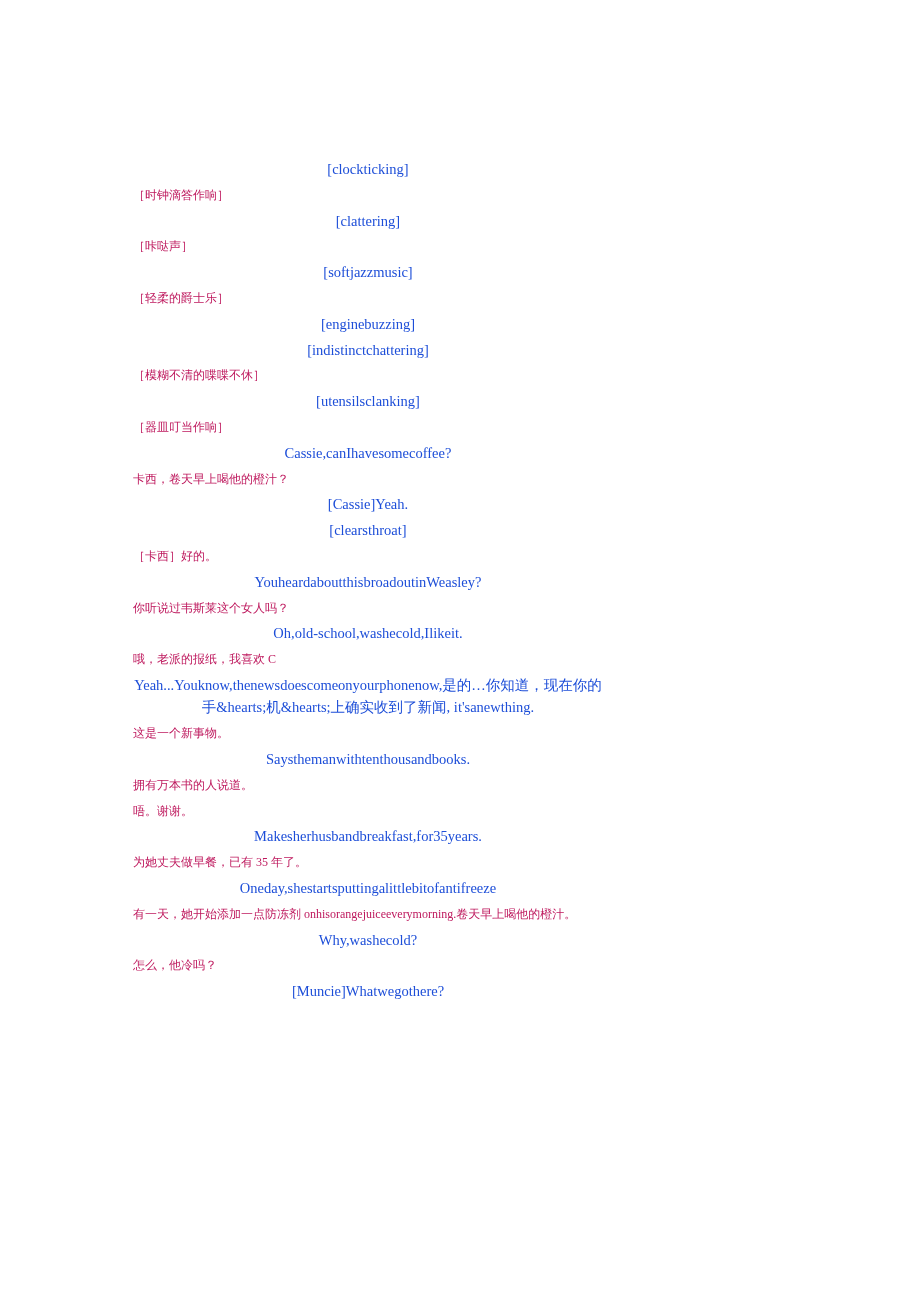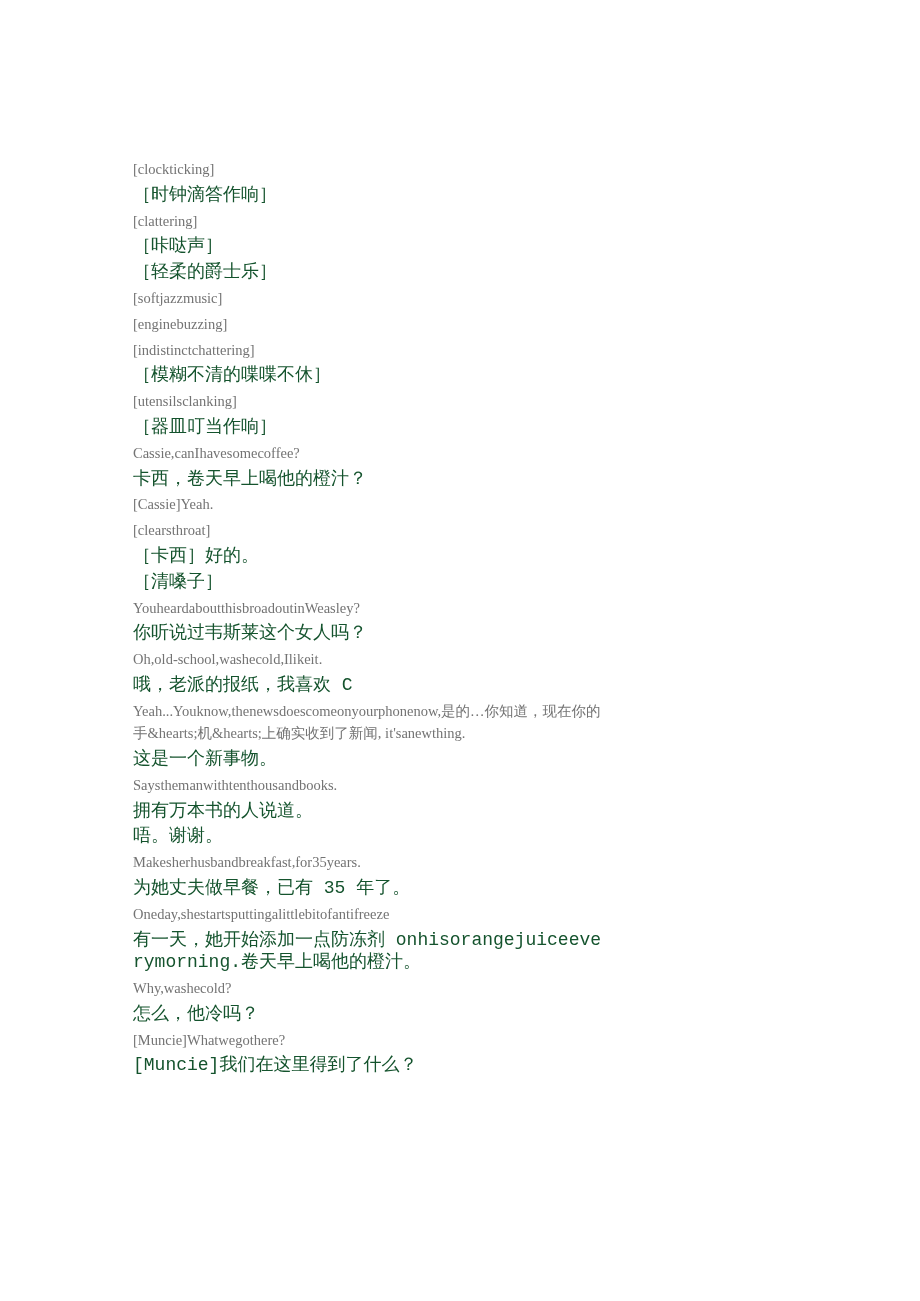--- a/index.html
+++ b/index.html
@@ -26,59 +26,58 @@
     padding: 0;
     font-size: 14.5px;
     line-height: 22.5px;
     margin-bottom: 3.3px;
     white-space: normal;
     word-break: break-all;
     letter-spacing: 0;
   }
   .para.en {
     font-family: "Liberation Serif", "DejaVu Serif", serif;
-    color: #737373;
+    color: #1d4ed8;
+    text-align: center;
   }
   .para.zh {
-    font-family: Liberation Mono, monospace;
-    color: #14532d;
-    font-size: 18px;
+    font-family: Liberation Serif, serif;
+    color: #be185d;
+    font-size: 12px;
   }
 </style>
 </head>
 <body>
 
 <div class="page">
   <p class="para en">[clockticking]</p>
   <p class="para zh">［时钟滴答作响］</p>
   <p class="para en">[clattering]</p>
   <p class="para zh">［咔哒声］</p>
+  <p class="para en">[softjazzmusic]</p>
   <p class="para zh">［轻柔的爵士乐］</p>
-  <p class="para en">[softjazzmusic]</p>
   <p class="para en">[enginebuzzing]</p>
   <p class="para en">[indistinctchattering]</p>
   <p class="para zh">［模糊不清的喋喋不休］</p>
   <p class="para en">[utensilsclanking]</p>
   <p class="para zh">［器皿叮当作响］</p>
   <p class="para en">Cassie,canIhavesomecoffee?</p>
   <p class="para zh">卡西，卷天早上喝他的橙汁？</p>
   <p class="para en">[Cassie]Yeah.</p>
   <p class="para en">[clearsthroat]</p>
   <p class="para zh">［卡西］好的。</p>
-  <p class="para zh">［清嗓子］</p>
   <p class="para en">YouheardaboutthisbroadoutinWeasley?</p>
   <p class="para zh">你听说过韦斯莱这个女人吗？</p>
   <p class="para en">Oh,old-school,washecold,Ilikeit.</p>
   <p class="para zh">哦，老派的报纸，我喜欢 C</p>
   <p class="para en">Yeah...Youknow,thenewsdoescomeonyourphonenow,是的…你知道，现在你的手&amp;hearts;机&amp;hearts;上确实收到了新闻, it'sanewthing.</p>
   <p class="para zh">这是一个新事物。</p>
   <p class="para en">Saysthemanwithtenthousandbooks.</p>
   <p class="para zh">拥有万本书的人说道。</p>
   <p class="para zh">唔。谢谢。</p>
   <p class="para en">Makesherhusbandbreakfast,for35years.</p>
   <p class="para zh">为她丈夫做早餐，已有 35 年了。</p>
   <p class="para en">Oneday,shestartsputtingalittlebitofantifreeze</p>
   <p class="para zh">有一天，她开始添加一点防冻剂 onhisorangejuiceeverymorning.卷天早上喝他的橙汁。</p>
   <p class="para en">Why,washecold?</p>
   <p class="para zh">怎么，他冷吗？</p>
   <p class="para en">[Muncie]Whatwegothere?</p>
-  <p class="para zh">[Muncie]我们在这里得到了什么？</p>
 </div>
 
 </body></html>

